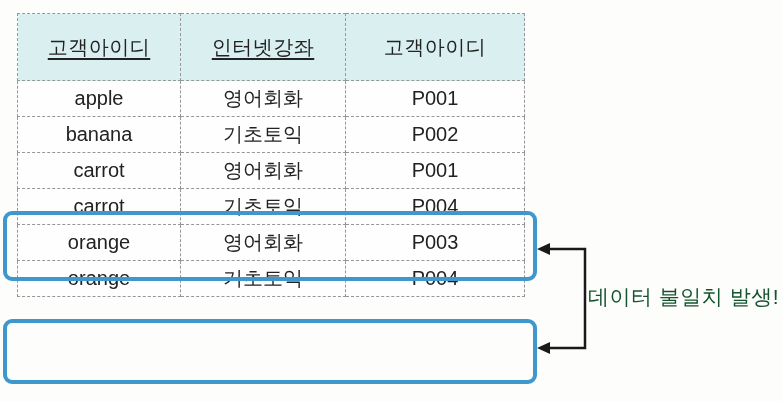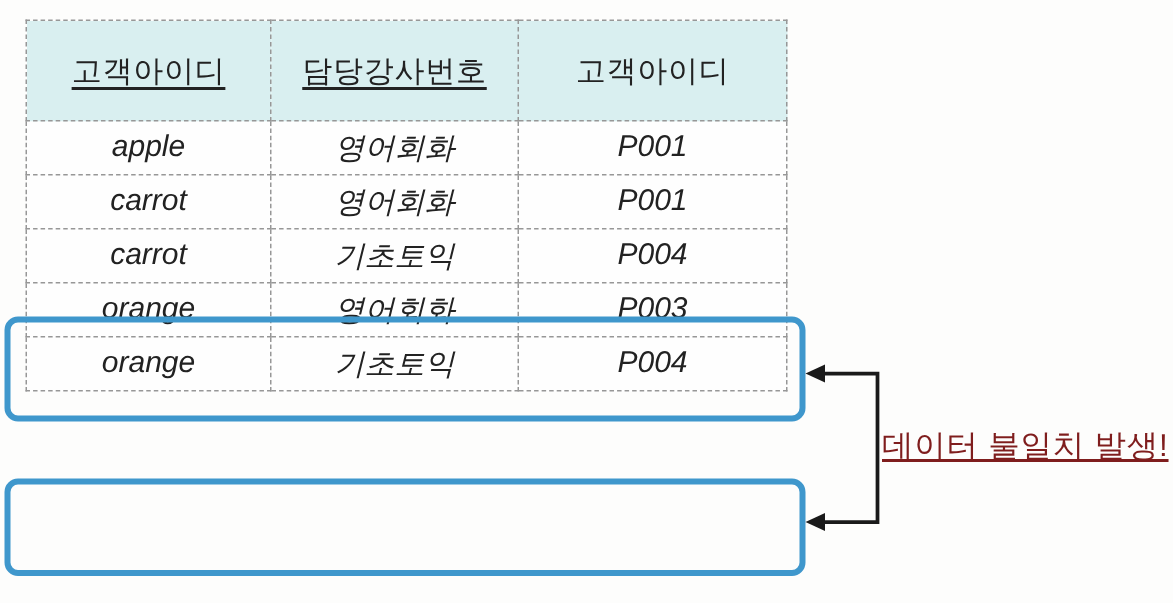--- a/index.html
+++ b/index.html
@@ -29,21 +29,21 @@
     background: #fefefe;
   }
   .datatable col.c1 { width: 163px; }
   .datatable col.c2 { width: 165px; }
   .datatable col.c3 { width: 179px; }
   .datatable thead th {
     height: 67px;
     background: #d9eff0;
     letter-spacing: 0.5px;
   }
-  .datatable tbody td { height: 36px; font-style: italic; }
+  .datatable tbody td { height: 36px; }
   .datatable th.u span {
     text-decoration: underline;
     text-underline-offset: 4px;
   }
   .hl-box {
     position: absolute;
     left: 3px;
     width: 534px;
     border: 4px solid #3f97cc;
     border-radius: 9px;
@@ -76,29 +76,34 @@
 
   <table class="datatable">
     <colgroup>
         <col class="c1">
         <col class="c2">
         <col class="c3">
       </colgroup>
     <thead>
       <tr>
         <th class="u"><span>고객아이디</span></th>
-        <th class="u"><span>담당강사번호</span></th>
+        <th class="u"><span>인터넷강좌</span></th>
         <th><span>고객아이디</span></th>
       </tr>
     </thead>
     <tbody>
       <tr>
         <td>apple</td>
         <td>영어회화</td>
         <td>P001</td>
+      </tr>
+      <tr>
+        <td>banana</td>
+        <td>기초토익</td>
+        <td>P002</td>
       </tr>
       <tr>
         <td>carrot</td>
         <td>영어회화</td>
         <td>P001</td>
       </tr>
       <tr>
         <td>carrot</td>
         <td>기초토익</td>
         <td>P004</td>
@@ -118,15 +123,15 @@
 
   <div class="hl-box box1"></div>
   <div class="hl-box box2"></div>
 
   <svg class="arrow-svg" viewBox="0 0 56 120" xmlns="http://www.w3.org/2000/svg">
     <path d="M 12 10 H 49 V 109 H 12" fill="none" stroke="#1a1a1a" stroke-width="2.5"></path>
     <polygon points="1,10 14,4 14,16" fill="#1a1a1a"></polygon>
     <polygon points="1,109 14,103 14,115" fill="#1a1a1a"></polygon>
   </svg>
 
-  <div class="annotation" style="color: #7f1d1d; text-decoration: underline;">데이터 불일치 발생!</div>
+  <div class="annotation" style="color: #14532d;">데이터 불일치 발생!</div>
 
 </div>
 
 </body></html>

